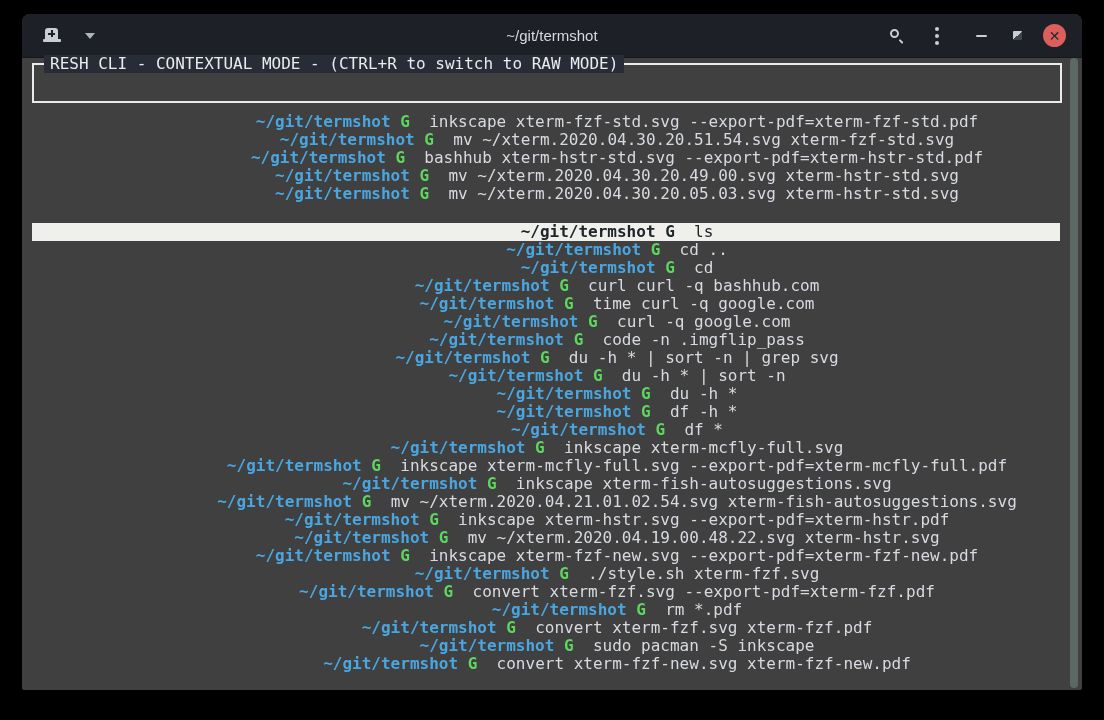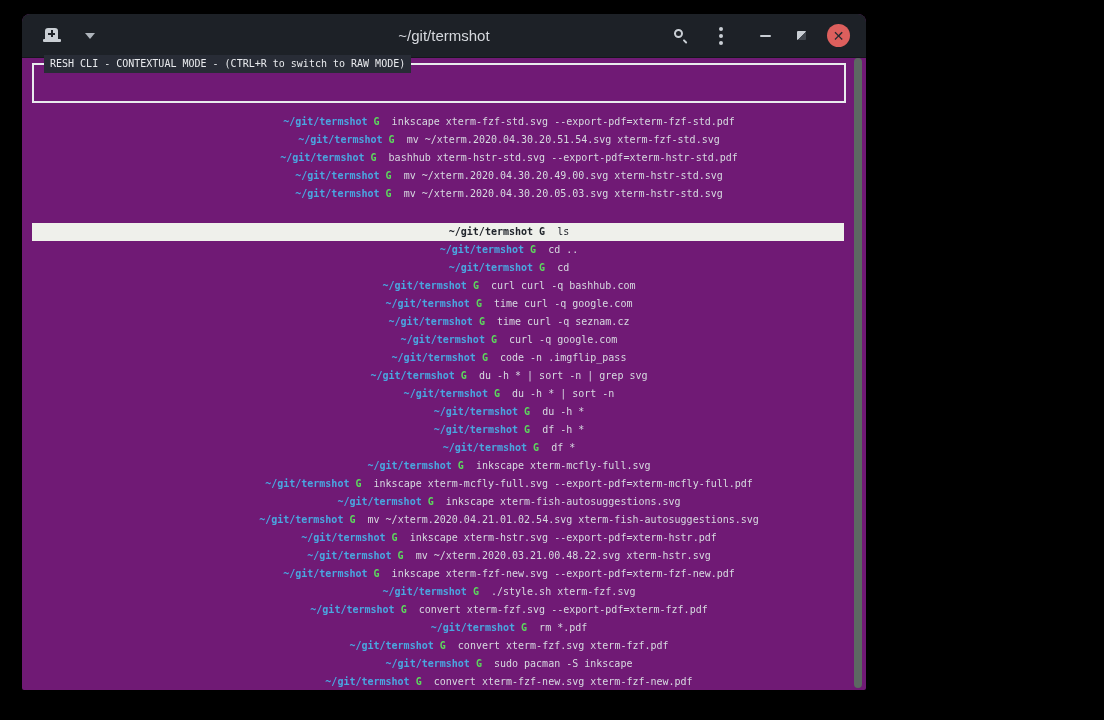--- a/index.html
+++ b/index.html
@@ -1,21 +1,21 @@
 <!DOCTYPE html>
 <html><head>
 <meta charset="utf-8">
 <style>
   * { margin: 0; padding: 0; box-sizing: border-box; }
   html, body { width: 1104px; height: 720px; background: #000; overflow: hidden; }
   body { font-family: "DejaVu Sans Mono", monospace; }
 
   .window {
-    position: absolute; left: 22px; top: 14px; width: 844px; height: 676px;
-    background: #701a75; border-radius: 8px 8px 2px 2px; overflow: hidden;
+    position: absolute; left: 22px; top: 14px; width: 1060px; height: 676px;
+    background: #404040; border-radius: 8px 8px 2px 2px; overflow: hidden;
   }
 
   
   .titlebar {
     position: relative; height: 44px; background: #1d2127;
     display: flex; align-items: center; border-bottom: 1px solid #14171b;
   }
   .tb-left { display: flex; align-items: center; margin-left: 18px; gap: 14px; }
   .tb-title {
     position: absolute; left: 0; right: 0; text-align: center;
@@ -48,21 +48,21 @@
     width: 23px; height: 23px; border-radius: 50%; background: #dd5f5d;
     display: flex; align-items: center; justify-content: center;
     color: #252930; font-family: "DejaVu Sans", sans-serif; font-size: 14px; font-weight: bold; line-height: 1;
     cursor: pointer;
   }
 
   .sp16 { width: 16px; } .sp20 { width: 20px; } .sp12 { width: 12px; } .sp14 { width: 14px; }
   .tb-right { padding-right: 16px; }
 
   
-  .term { position: absolute; left: 0; top: 45px; right: 0; bottom: 0; font-size: 10px; line-height: 18px; padding-left: 38px; }
+  .term { position: absolute; left: 0; top: 45px; right: 0; bottom: 0; font-size: 16px; line-height: 18px; padding-left: 38px; }
 
   .resh-box {
     position: absolute; left: 10px; right: 20px; top: 4px; height: 40px;
     border: 2px solid #e9ebee;
   }
   .resh-title {
     position: absolute; top: -10px; left: 10px; background: #282c36;
     padding: 0 6px; color: #e9ebee; white-space: pre;
   }
   .resh-input { position: absolute; left: 4px; right: 4px; top: 8px; height: 20px; }
@@ -140,34 +140,33 @@
         <div class="row"><span class="path">~/git/termshot</span><span> </span><span class="g">G</span><span>  </span><span class="cmd">inkscape xterm-fzf-std.svg --export-pdf=xterm-fzf-std.pdf</span></div>
         <div class="row"><span class="path">~/git/termshot</span><span> </span><span class="g">G</span><span>  </span><span class="cmd">mv ~/xterm.2020.04.30.20.51.54.svg xterm-fzf-std.svg</span></div>
         <div class="row"><span class="path">~/git/termshot</span><span> </span><span class="g">G</span><span>  </span><span class="cmd">bashhub xterm-hstr-std.svg --export-pdf=xterm-hstr-std.pdf</span></div>
         <div class="row"><span class="path">~/git/termshot</span><span> </span><span class="g">G</span><span>  </span><span class="cmd">mv ~/xterm.2020.04.30.20.49.00.svg xterm-hstr-std.svg</span></div>
         <div class="row"><span class="path">~/git/termshot</span><span> </span><span class="g">G</span><span>  </span><span class="cmd">mv ~/xterm.2020.04.30.20.05.03.svg xterm-hstr-std.svg</span></div>
         <div class="row selected"><span class="path">~/git/termshot</span><span> </span><span class="g">G</span><span>  </span><span class="cmd">ls</span></div>
         <div class="row"><span class="path">~/git/termshot</span><span> </span><span class="g">G</span><span>  </span><span class="cmd">cd ..</span></div>
         <div class="row"><span class="path">~/git/termshot</span><span> </span><span class="g">G</span><span>  </span><span class="cmd">cd</span></div>
         <div class="row"><span class="path">~/git/termshot</span><span> </span><span class="g">G</span><span>  </span><span class="cmd">curl curl -q bashhub.com</span></div>
         <div class="row"><span class="path">~/git/termshot</span><span> </span><span class="g">G</span><span>  </span><span class="cmd">time curl -q google.com</span></div>
-        <div class="row"><span class="path">~/git/termshot</span><span> </span><span class="g">G</span><span>  </span><span class="cmd">time curl -q seznam.cz</span></div>
         <div class="row"><span class="path">~/git/termshot</span><span> </span><span class="g">G</span><span>  </span><span class="cmd">curl -q google.com</span></div>
         <div class="row"><span class="path">~/git/termshot</span><span> </span><span class="g">G</span><span>  </span><span class="cmd">code -n .imgflip_pass</span></div>
         <div class="row"><span class="path">~/git/termshot</span><span> </span><span class="g">G</span><span>  </span><span class="cmd">du -h * | sort -n | grep svg</span></div>
         <div class="row"><span class="path">~/git/termshot</span><span> </span><span class="g">G</span><span>  </span><span class="cmd">du -h * | sort -n</span></div>
         <div class="row"><span class="path">~/git/termshot</span><span> </span><span class="g">G</span><span>  </span><span class="cmd">du -h *</span></div>
         <div class="row"><span class="path">~/git/termshot</span><span> </span><span class="g">G</span><span>  </span><span class="cmd">df -h *</span></div>
         <div class="row"><span class="path">~/git/termshot</span><span> </span><span class="g">G</span><span>  </span><span class="cmd">df *</span></div>
         <div class="row"><span class="path">~/git/termshot</span><span> </span><span class="g">G</span><span>  </span><span class="cmd">inkscape xterm-mcfly-full.svg</span></div>
         <div class="row"><span class="path">~/git/termshot</span><span> </span><span class="g">G</span><span>  </span><span class="cmd">inkscape xterm-mcfly-full.svg --export-pdf=xterm-mcfly-full.pdf</span></div>
         <div class="row"><span class="path">~/git/termshot</span><span> </span><span class="g">G</span><span>  </span><span class="cmd">inkscape xterm-fish-autosuggestions.svg</span></div>
         <div class="row"><span class="path">~/git/termshot</span><span> </span><span class="g">G</span><span>  </span><span class="cmd">mv ~/xterm.2020.04.21.01.02.54.svg xterm-fish-autosuggestions.svg</span></div>
         <div class="row"><span class="path">~/git/termshot</span><span> </span><span class="g">G</span><span>  </span><span class="cmd">inkscape xterm-hstr.svg --export-pdf=xterm-hstr.pdf</span></div>
-        <div class="row"><span class="path">~/git/termshot</span><span> </span><span class="g">G</span><span>  </span><span class="cmd">mv ~/xterm.2020.03.21.00.48.22.svg xterm-hstr.svg</span></div>
+        <div class="row"><span class="path">~/git/termshot</span><span> </span><span class="g">G</span><span>  </span><span class="cmd">mv ~/xterm.2020.04.19.00.48.22.svg xterm-hstr.svg</span></div>
         <div class="row"><span class="path">~/git/termshot</span><span> </span><span class="g">G</span><span>  </span><span class="cmd">inkscape xterm-fzf-new.svg --export-pdf=xterm-fzf-new.pdf</span></div>
         <div class="row"><span class="path">~/git/termshot</span><span> </span><span class="g">G</span><span>  </span><span class="cmd">./style.sh xterm-fzf.svg</span></div>
         <div class="row"><span class="path">~/git/termshot</span><span> </span><span class="g">G</span><span>  </span><span class="cmd">convert xterm-fzf.svg --export-pdf=xterm-fzf.pdf</span></div>
         <div class="row"><span class="path">~/git/termshot</span><span> </span><span class="g">G</span><span>  </span><span class="cmd">rm *.pdf</span></div>
         <div class="row"><span class="path">~/git/termshot</span><span> </span><span class="g">G</span><span>  </span><span class="cmd">convert xterm-fzf.svg xterm-fzf.pdf</span></div>
         <div class="row"><span class="path">~/git/termshot</span><span> </span><span class="g">G</span><span>  </span><span class="cmd">sudo pacman -S inkscape</span></div>
         <div class="row"><span class="path">~/git/termshot</span><span> </span><span class="g">G</span><span>  </span><span class="cmd">convert xterm-fzf-new.svg xterm-fzf-new.pdf</span></div>
       </div>
 
   </div>

